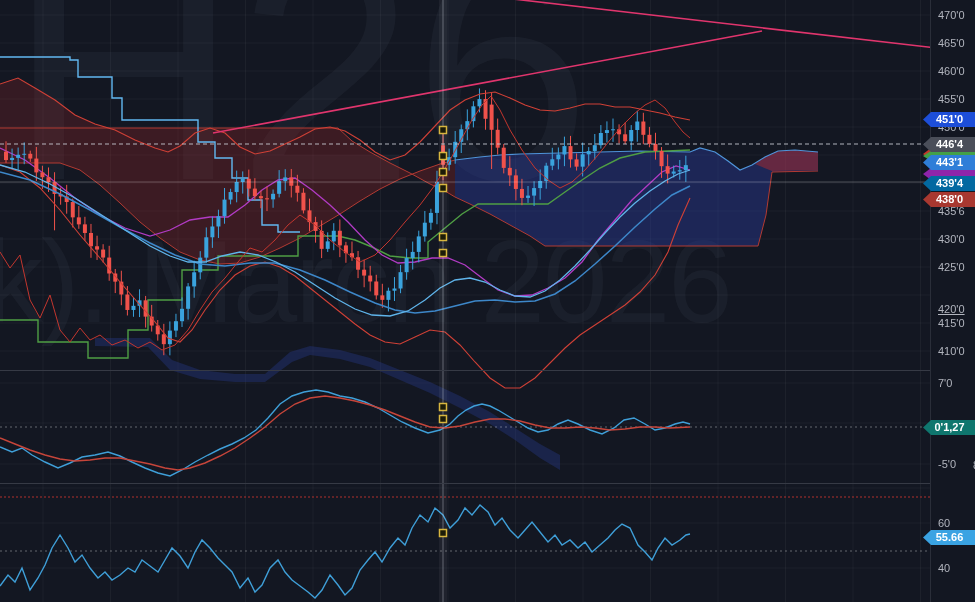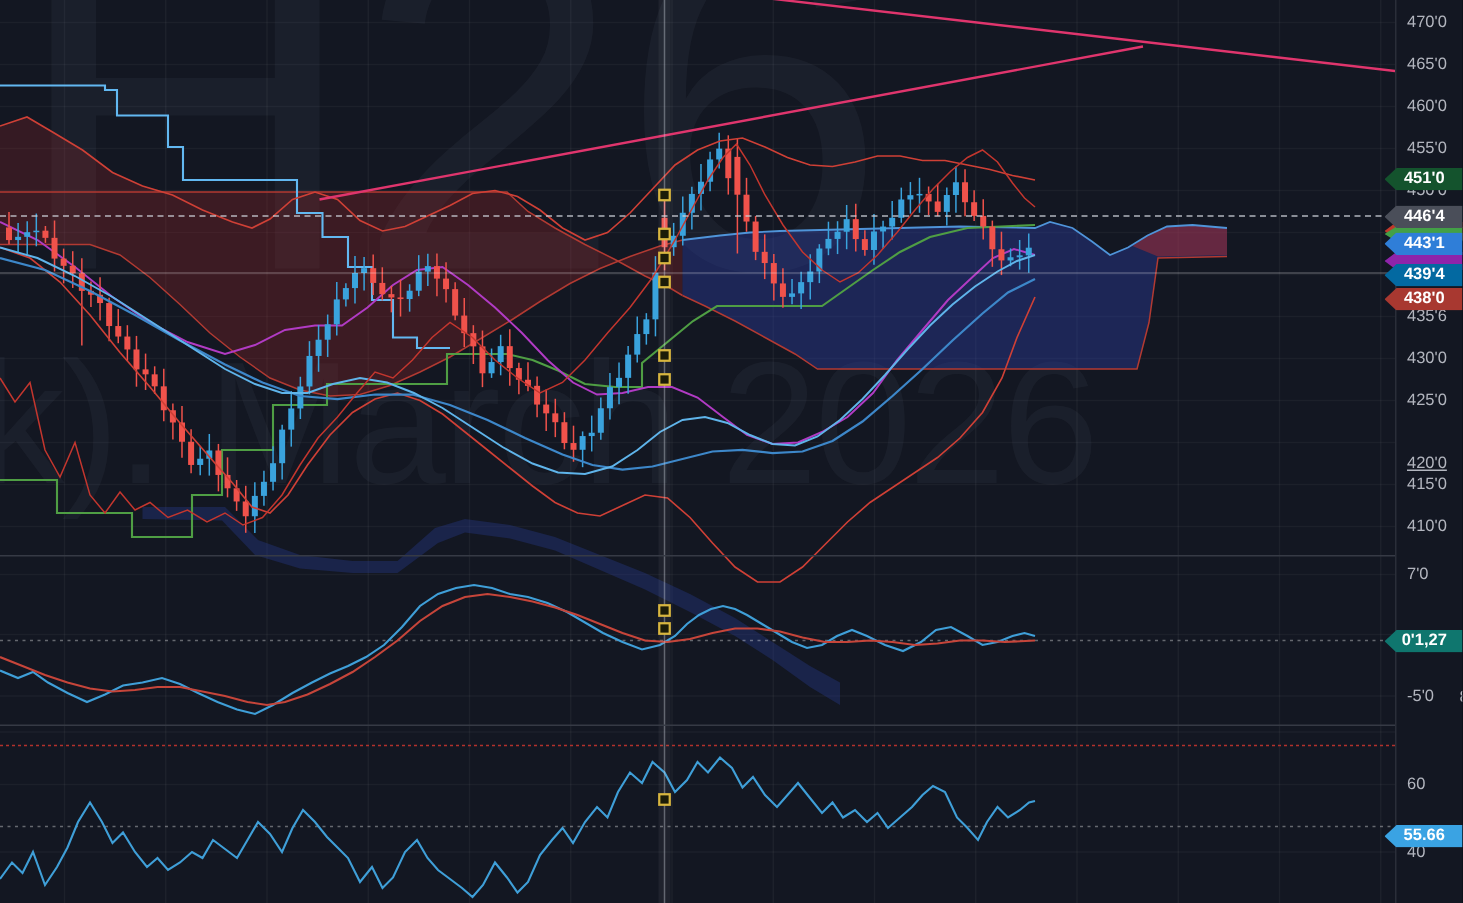--- a/index.html
+++ b/index.html
@@ -346,21 +346,21 @@
       <div class="tick" style="top: 316px;">415'0</div>
       <div class="tick" style="top: 344px;">410'0</div>
       <div class="tick" style="top: 376px;">7'0</div>
       <div class="tick" style="top: 457px;">-5'0</div>
       <div class="tick" style="top: 458px; margin-left: 35px;">80</div>
       <div class="tick" style="top: 516px;">60</div>
       <div class="tick" style="top: 561px;">40</div>
       <div class="badge" style="top: 148px; background: rgb(192, 57, 43); height: 12px; line-height: 12px;"></div>
       <div class="badge" style="top: 151px; background: rgb(67, 160, 71); height: 10px; line-height: 10px;"></div>
       <div class="badge" style="top: 168px; background: rgb(142, 36, 170); height: 12px; line-height: 12px;"></div>
-      <div class="badge" style="top: 112px; background: #14532d; height: 15px; line-height: 15px;">451'0</div>
+      <div class="badge" style="top: 112px; background: #1d4ed8; height: 15px; line-height: 15px;">451'0</div>
       <div class="badge" style="top: 137px; background: rgb(74, 78, 89); height: 15px; line-height: 15px;">446'4</div>
       <div class="badge" style="top: 155px; background: rgb(47, 126, 216); height: 15px; line-height: 15px;">443'1</div>
       <div class="badge" style="top: 176px; background: #0369a1; height: 15px; line-height: 15px;">439'4</div>
       <div class="badge" style="top: 192px; background: rgb(168, 56, 48); height: 15px; line-height: 15px;">438'0</div>
       <div class="badge" style="top: 420px; background: #0f766e;">0'1,27</div>
-      <div class="badge" style="top: 550px; background: rgb(58, 163, 227);">55.66</div>
+      <div class="badge" style="top: 530px; background: rgb(58, 163, 227);">55.66</div>
     </div>
 </div>
 
 </body></html>

